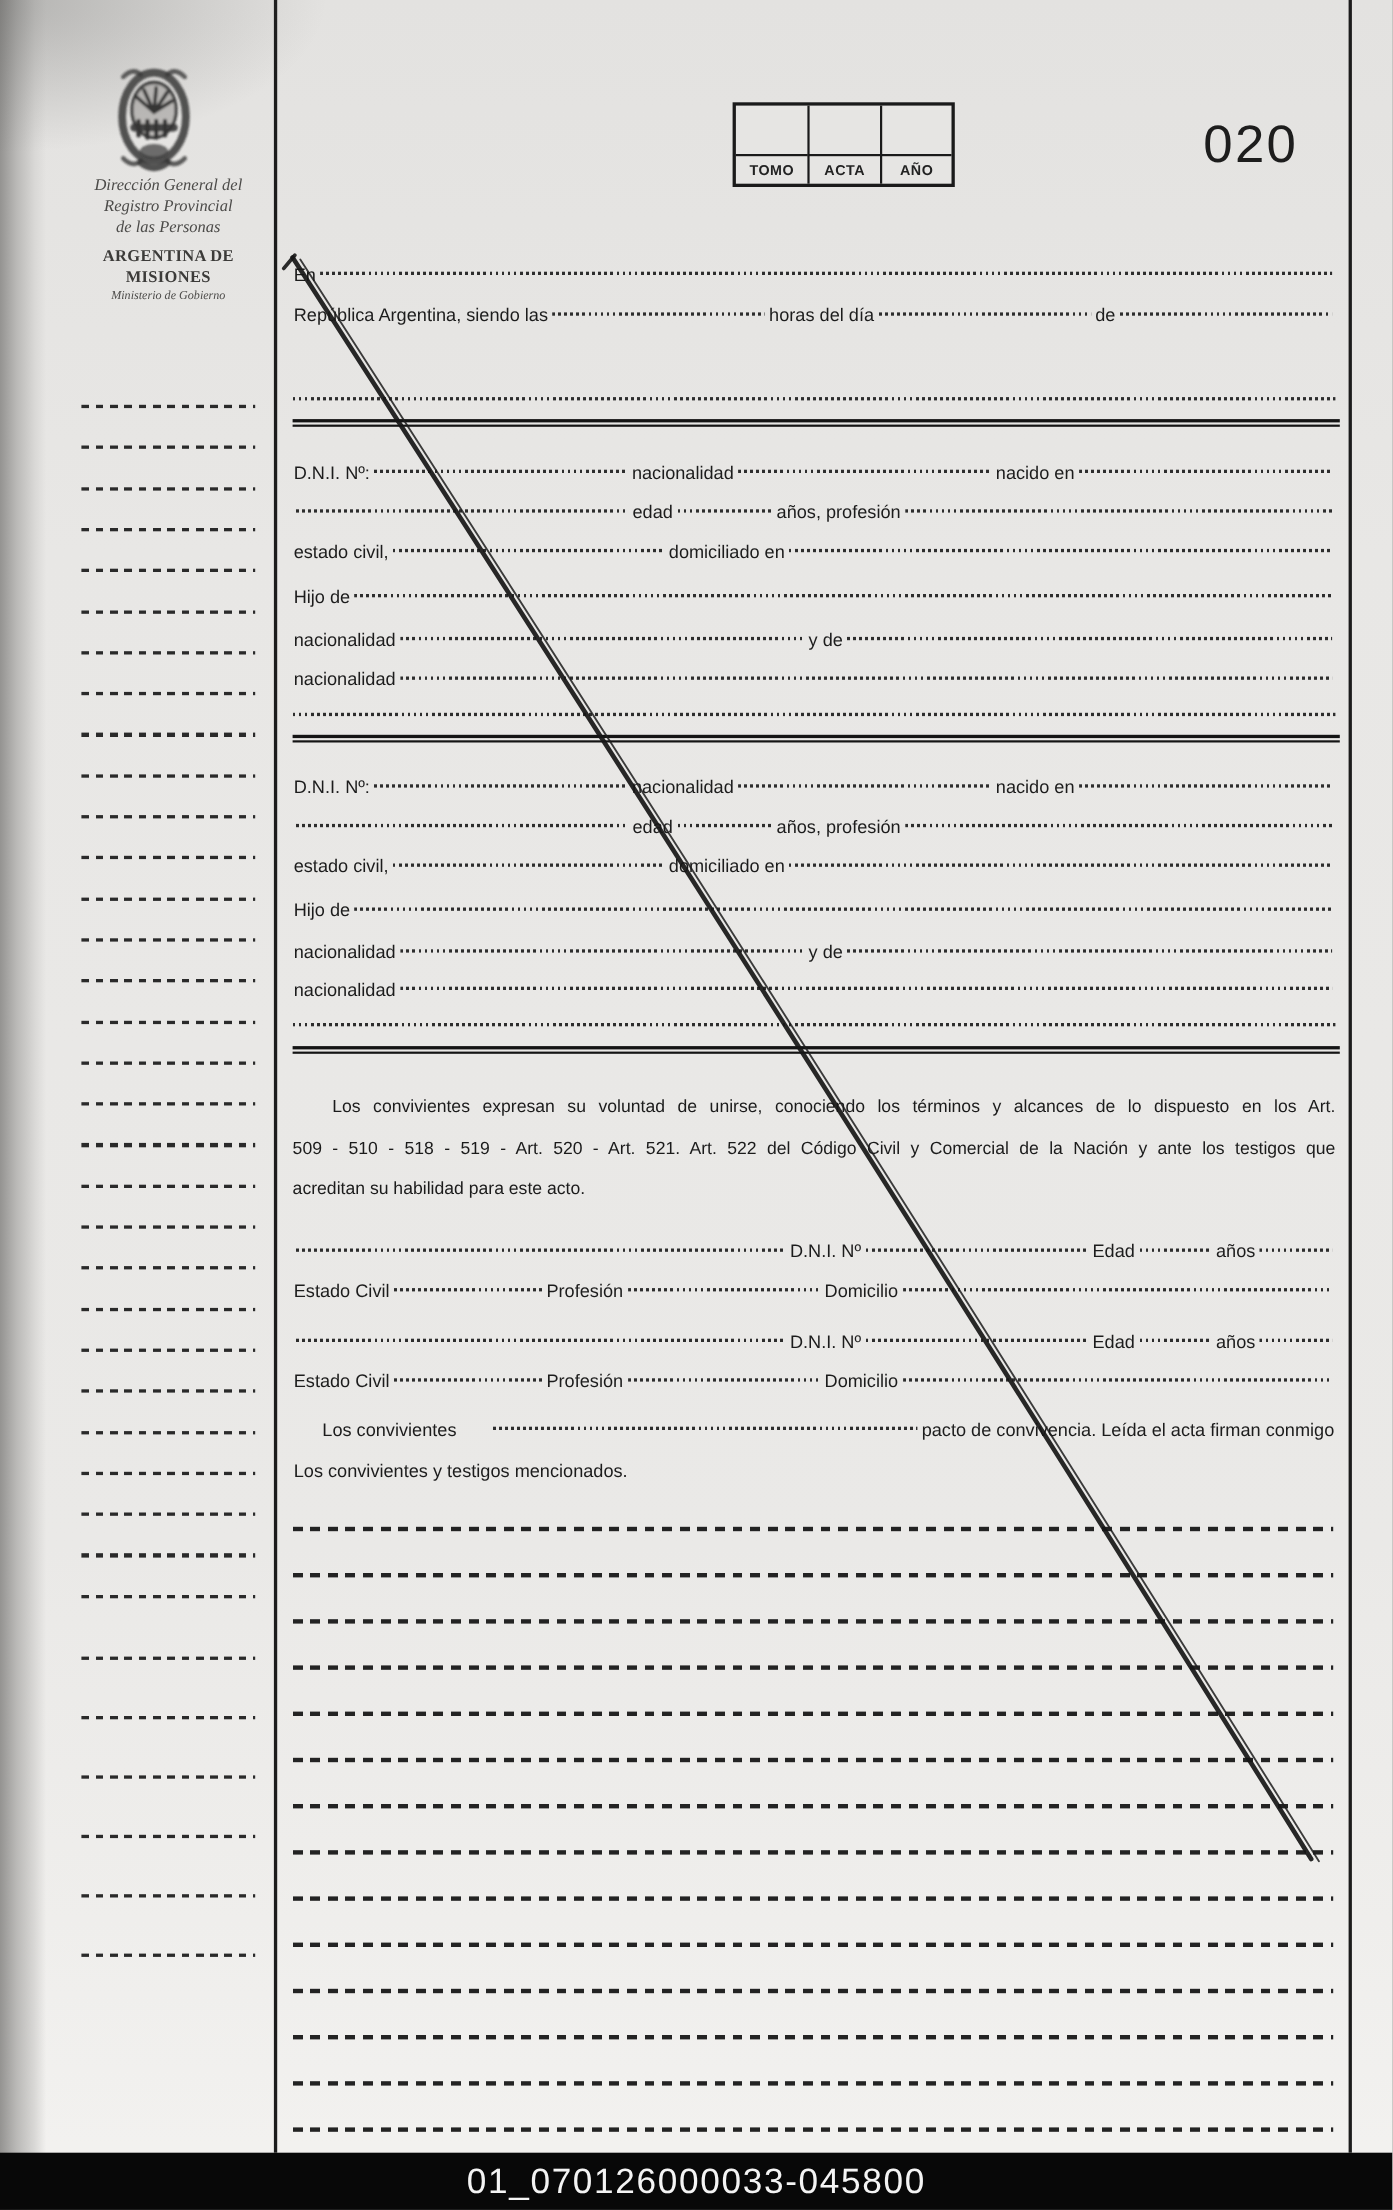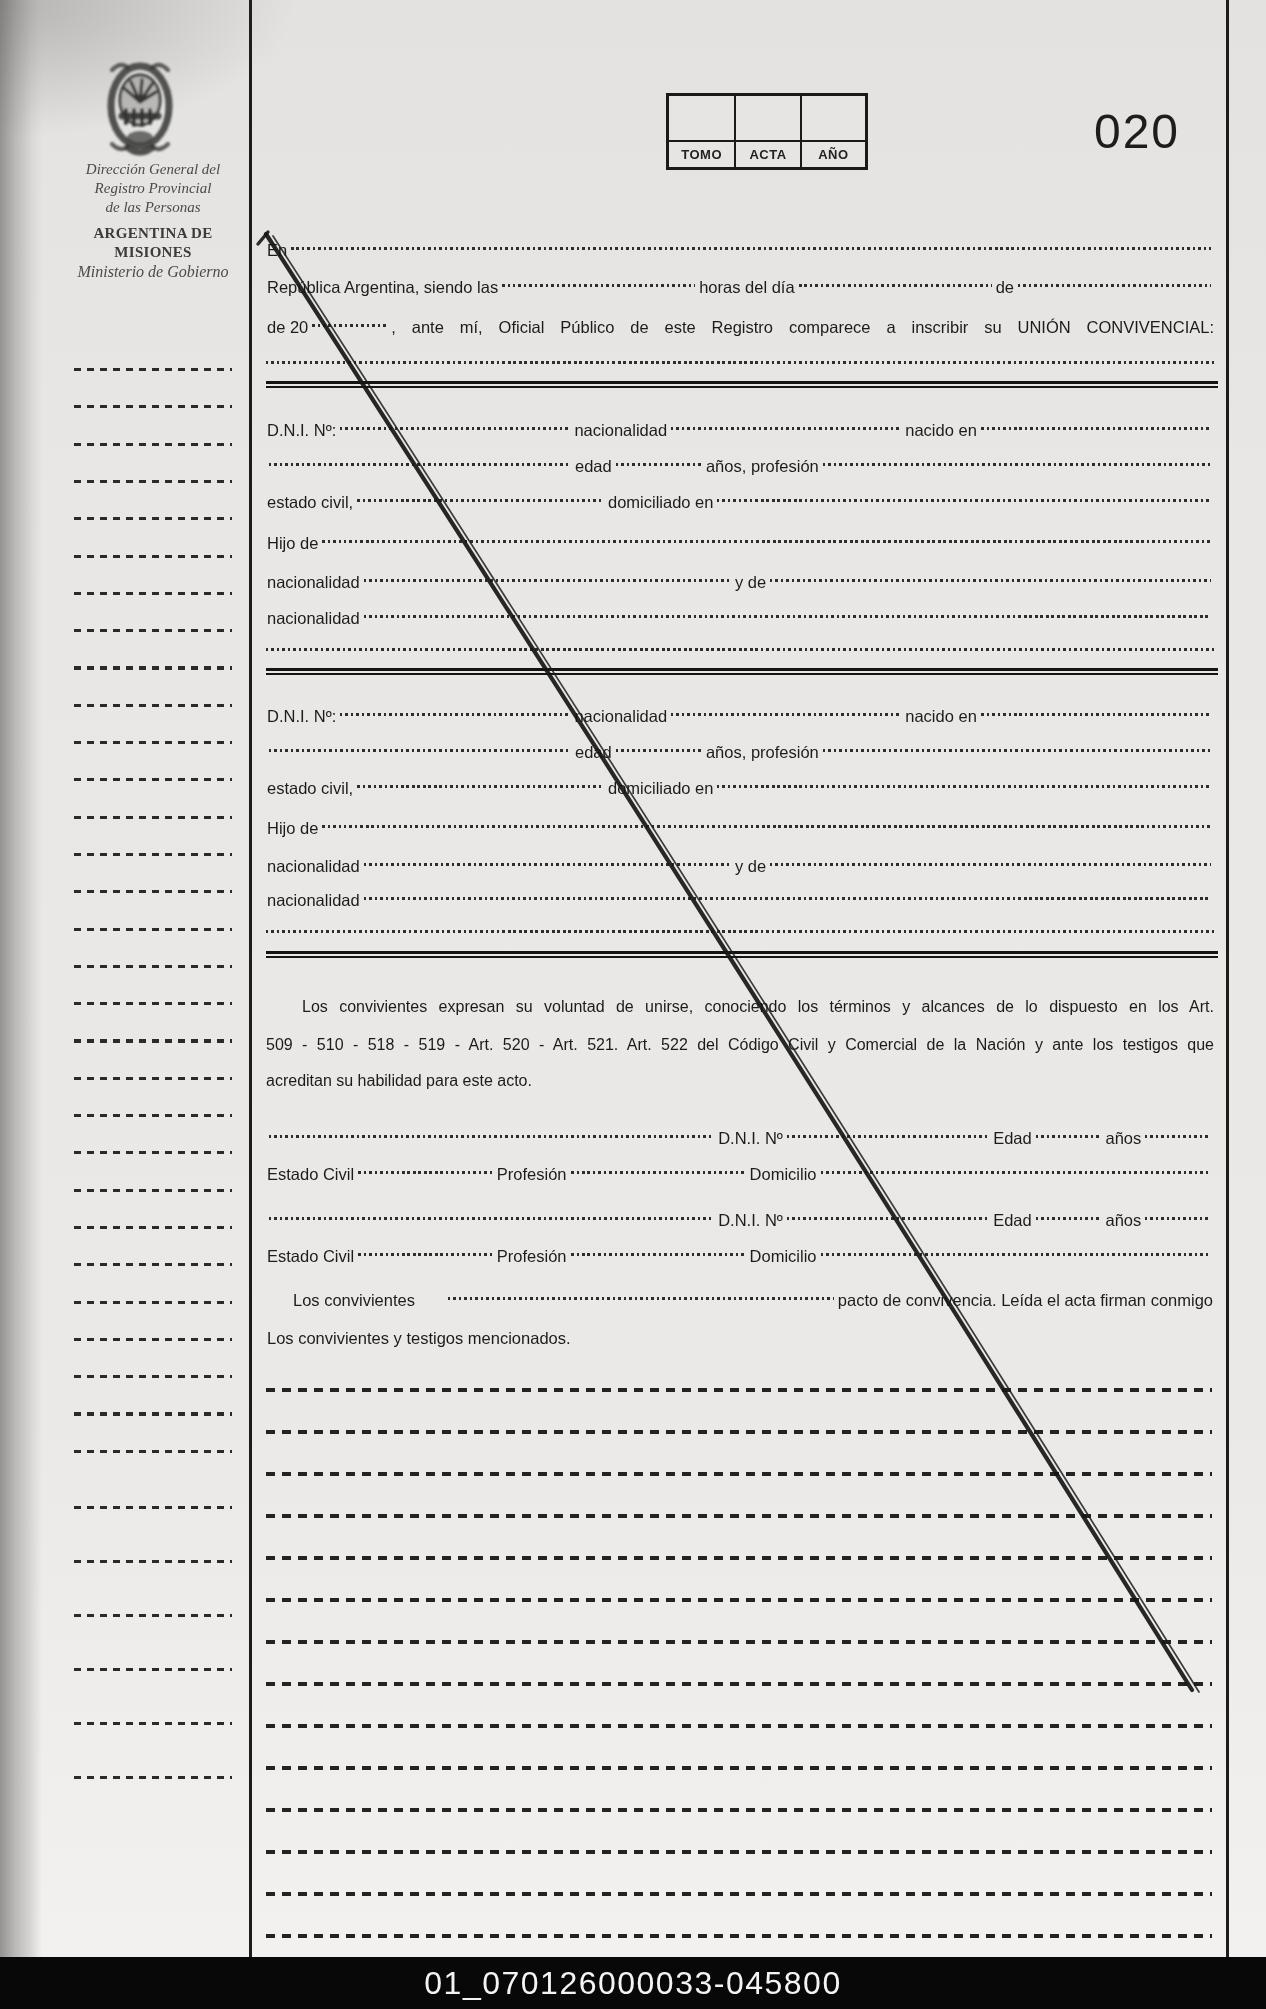--- a/index.html
+++ b/index.html
@@ -29,21 +29,21 @@
     font-size:48px;letter-spacing:2px;color:#1d1d1d;}
 
   
   .sidebar{position:absolute;left:72px;top:0;width:162px;text-align:center;}
   .logo{position:absolute;left:30px;top:58px;opacity:.88;}
   .org{position:absolute;left:0;top:160px;width:162px;font-family:"Liberation Serif",serif;
     font-style:italic;font-size:15px;line-height:1.28;color:#4c4b49;}
   .province{position:absolute;left:0;top:224px;width:162px;font-family:"Liberation Serif",serif;
     font-size:15px;font-weight:600;line-height:1.25;letter-spacing:.3px;color:#3c3b39;}
   .ministry{position:absolute;left:0;top:263px;width:162px;font-family:"Liberation Serif",serif;
-    font-style:italic;font-size:16px;color:#4c4b49;}
+    font-style:italic;font-size:11px;color:#4c4b49;}
   .margin-dashes{position:absolute;left:74px;top:0;width:158px;height:2009px;}
   .margin-dashes .gen-line{position:absolute;left:0;right:0;height:3.2px;
     background:repeating-linear-gradient(90deg,#2a2a2a 0 7px,transparent 7px 13px);}
 
   
   .main{position:absolute;left:266px;top:0;width:952px;height:1960px;}
   .r{position:absolute;left:0;right:4px;display:flex;align-items:center;height:20px;
     font-size:16.5px;color:#1c1c1c;}
   .lbl{white-space:nowrap;line-height:18px;padding:0 1px;}
   .dots{flex:1;height:2.8px;margin:0 3px 3px 3px;
@@ -166,25 +166,20 @@
       <span class="dots"></span>
     </div>
     <div class="r" style="top:277px">
       <span class="lbl">República Argentina, siendo las</span>
       <span class="dots"></span>
       <span class="lbl">horas del día</span>
       <span class="dots"></span>
       <span class="lbl">de</span>
       <span class="dots"></span>
     </div>
-    <div class="r" style="top:317px">
-      <span class="lbl">de 20</span>
-      <span class="dots" style="flex:0 0 76px"></span>
-      <span class="fill-justify">, ante mí, Oficial Público de este Registro comparece a inscribir su UNIÓN CONVIVENCIAL:</span>
-    </div>
     <div class="dotline" style="top:361px"></div>
     <div class="drule" style="top:381px"></div>
 
     <div class="r" style="top:420px">
       <span class="lbl">D.N.I. Nº:</span>
       <span class="dots"></span>
       <span class="lbl">nacionalidad</span>
       <span class="dots"></span>
       <span class="lbl">nacido en</span>
       <span class="dots"></span>

